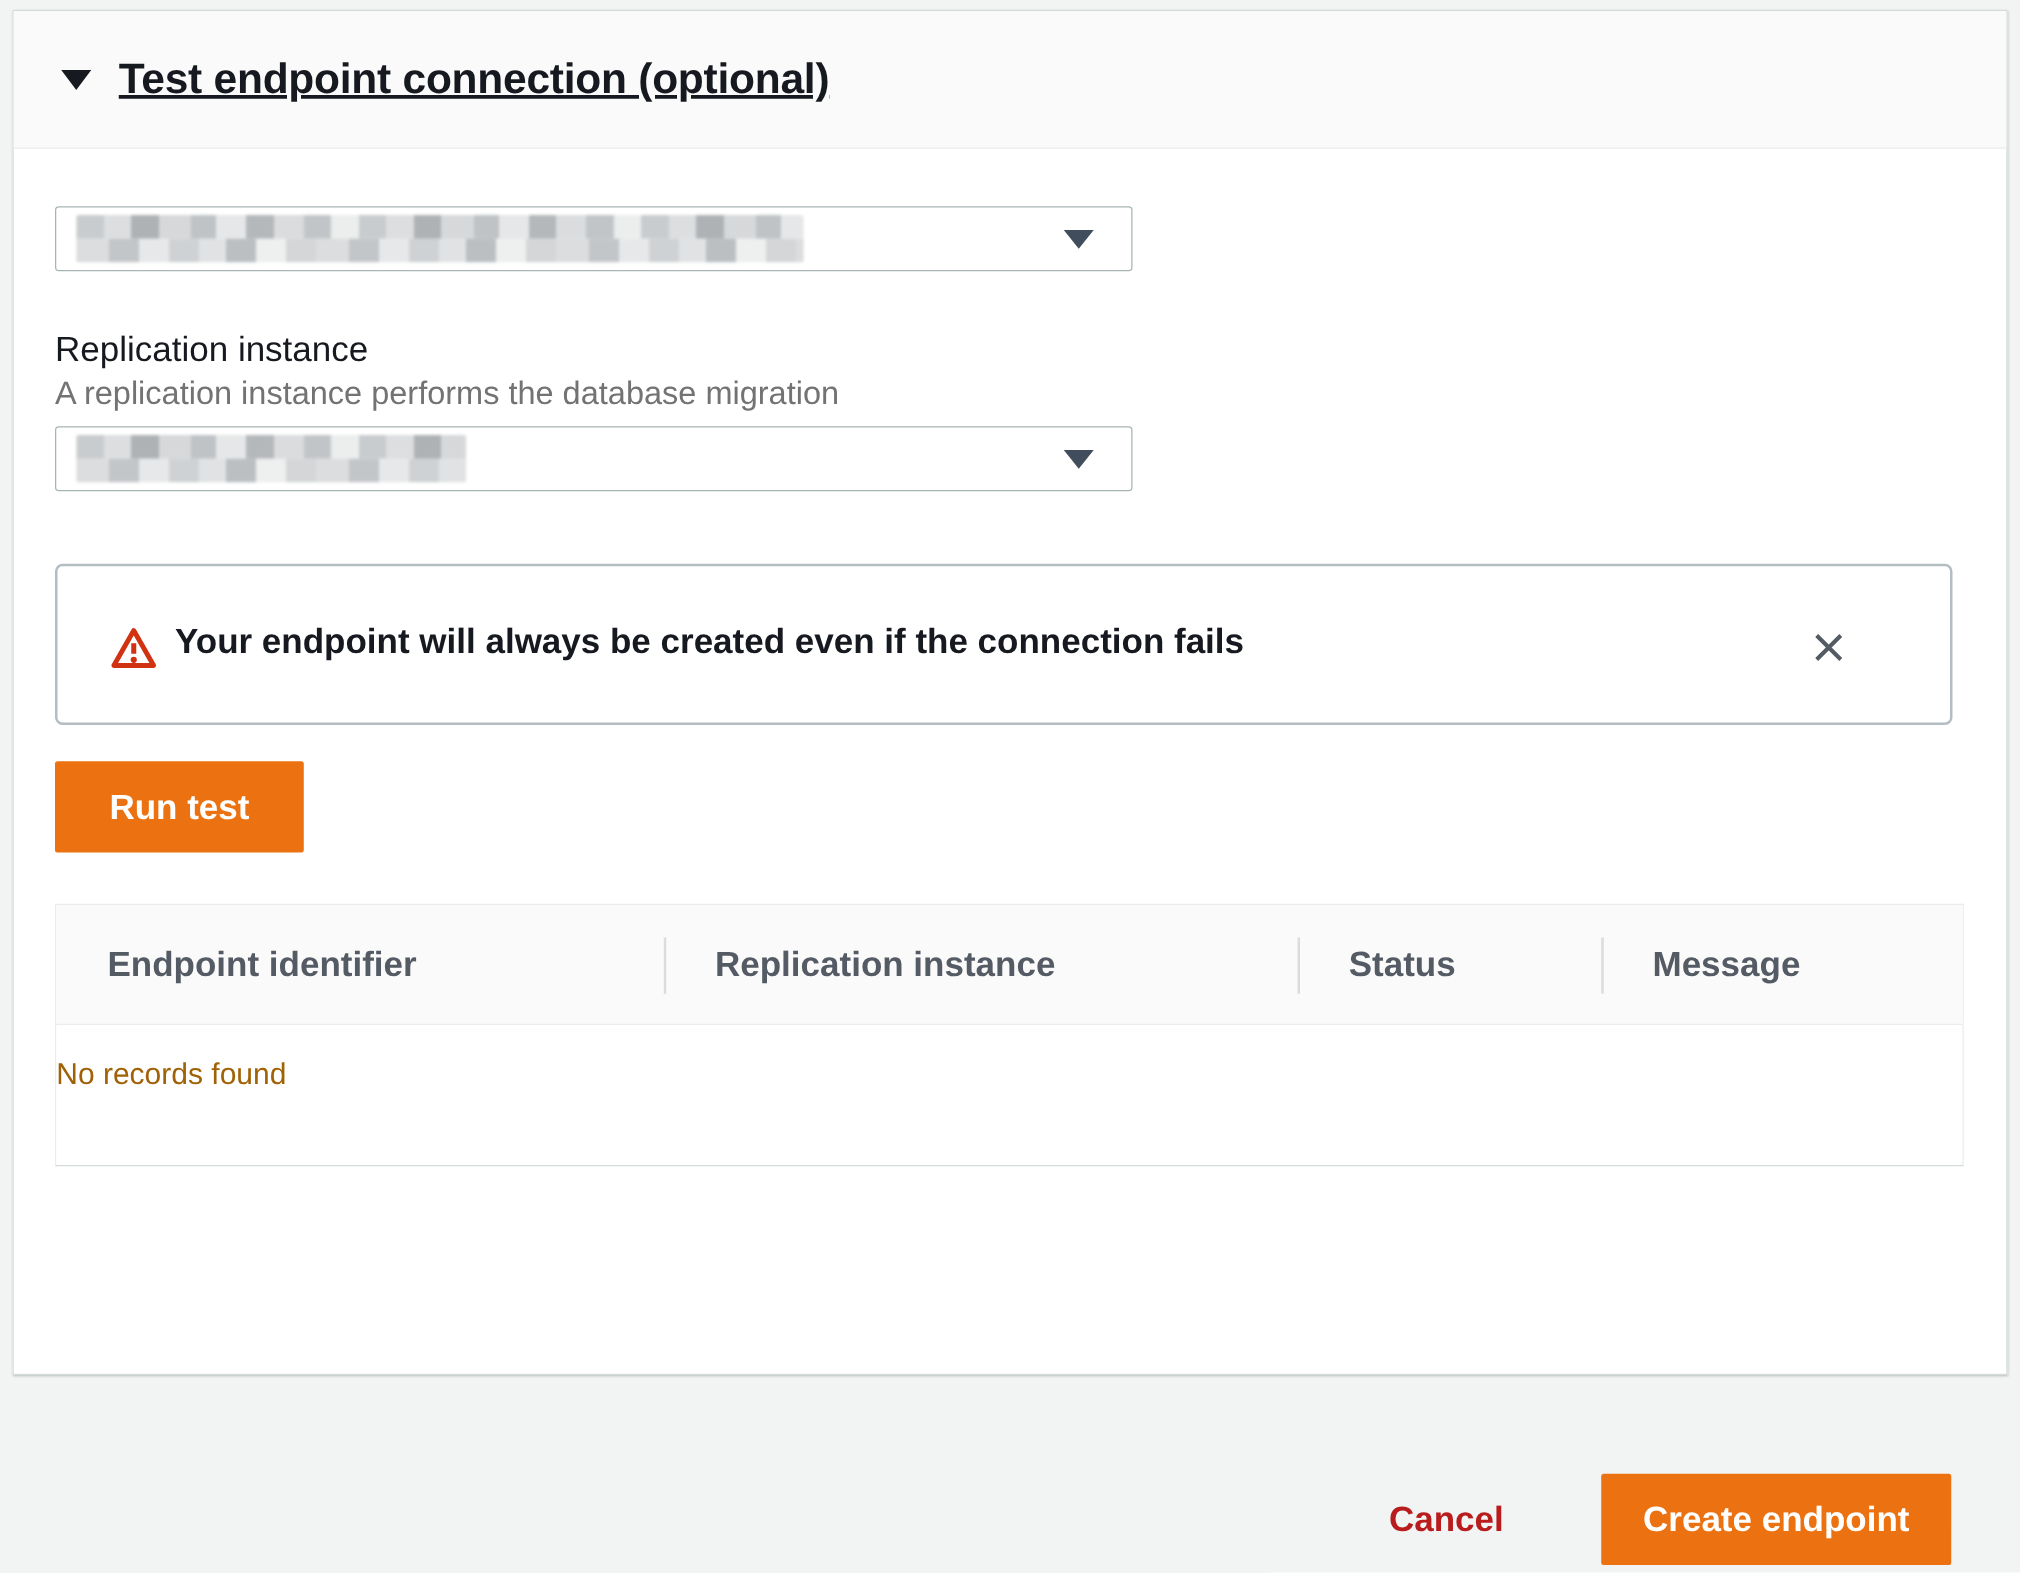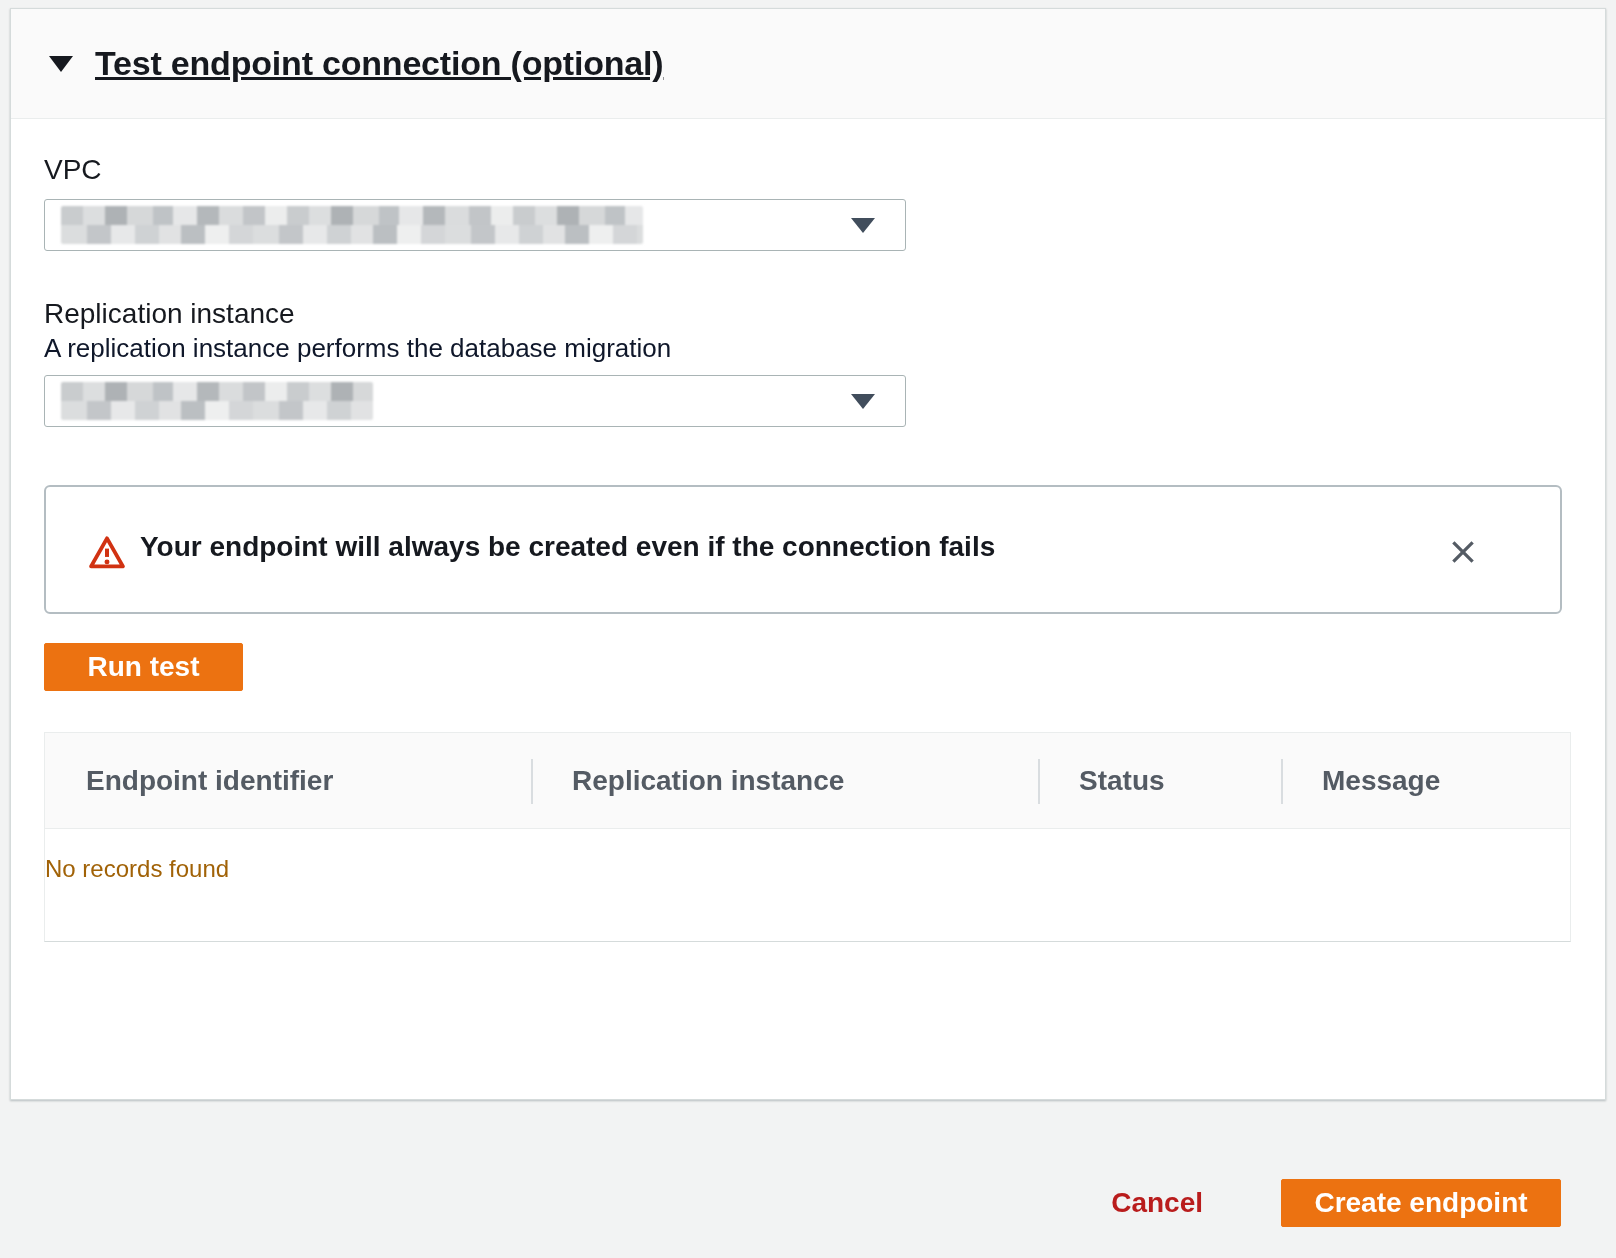--- a/index.html
+++ b/index.html
@@ -34,21 +34,21 @@
     border-right:12px solid transparent;
     border-top:16px solid #16191f;
     margin-right:22px;
   }
   .panel-title { font-size:34px; font-weight:700; color:#16191f; letter-spacing:-.2px;text-decoration:underline; }
 
   .panel-body { padding:34px 0 0 33px; }
 
   
   .field-label { font-size:28px; line-height:34px; color:#16191f; }
-  .field-desc  { font-size:26px; line-height:30px; color:#0f172a; margin-top:2px; }
+  .field-desc  { font-size:26px; line-height:30px; color:#737373; margin-top:2px; }
 
   .select {
     margin-top:12px;
     width:862px; height:52px;
     background:#fff;
     border:1px solid #a9b4b5;
     border-radius:3px;
     display:flex; align-items:center; justify-content:space-between;
     padding:0 30px 0 16px;
     cursor:pointer;
@@ -92,21 +92,21 @@
   .warn-close { flex:0 0 auto; margin-top:4px; background:none; border:none; cursor:pointer; padding:4px; }
 
   
   .btn-primary {
     background:#ec7211;
     border:1px solid #ec7211;
     border-radius:2px;
     color:#ffffff;
     font-family:"Liberation Sans", sans-serif;
     font-size:28px; font-weight:700;
-    height:48px;
+    height:73px;
     cursor:pointer;
   }
   .btn-run { margin-top:29px; width:199px; }
 
   
   .table {
     margin-top:41px;
     width:1527px;
     background:#fff;
     border:1px solid #eaeded;
@@ -159,21 +159,20 @@
 
 <section class="panel">
 
   <div class="panel-header">
     <span class="tri-down"></span>
     <h1 class="panel-title">Test endpoint connection (optional)</h1>
   </div>
 
   <div class="panel-body">
 
-    <div class="field-label">VPC</div>
     <div class="select">
       <div class="mosaic mosaic-vpc">
         <div class="mosaic-row mosaic-r1"></div>
         <div class="mosaic-row mosaic-r2"></div>
       </div>
       <span class="select-caret"></span>
     </div>
 
     <div class="spacer-between-fields"></div>
 

